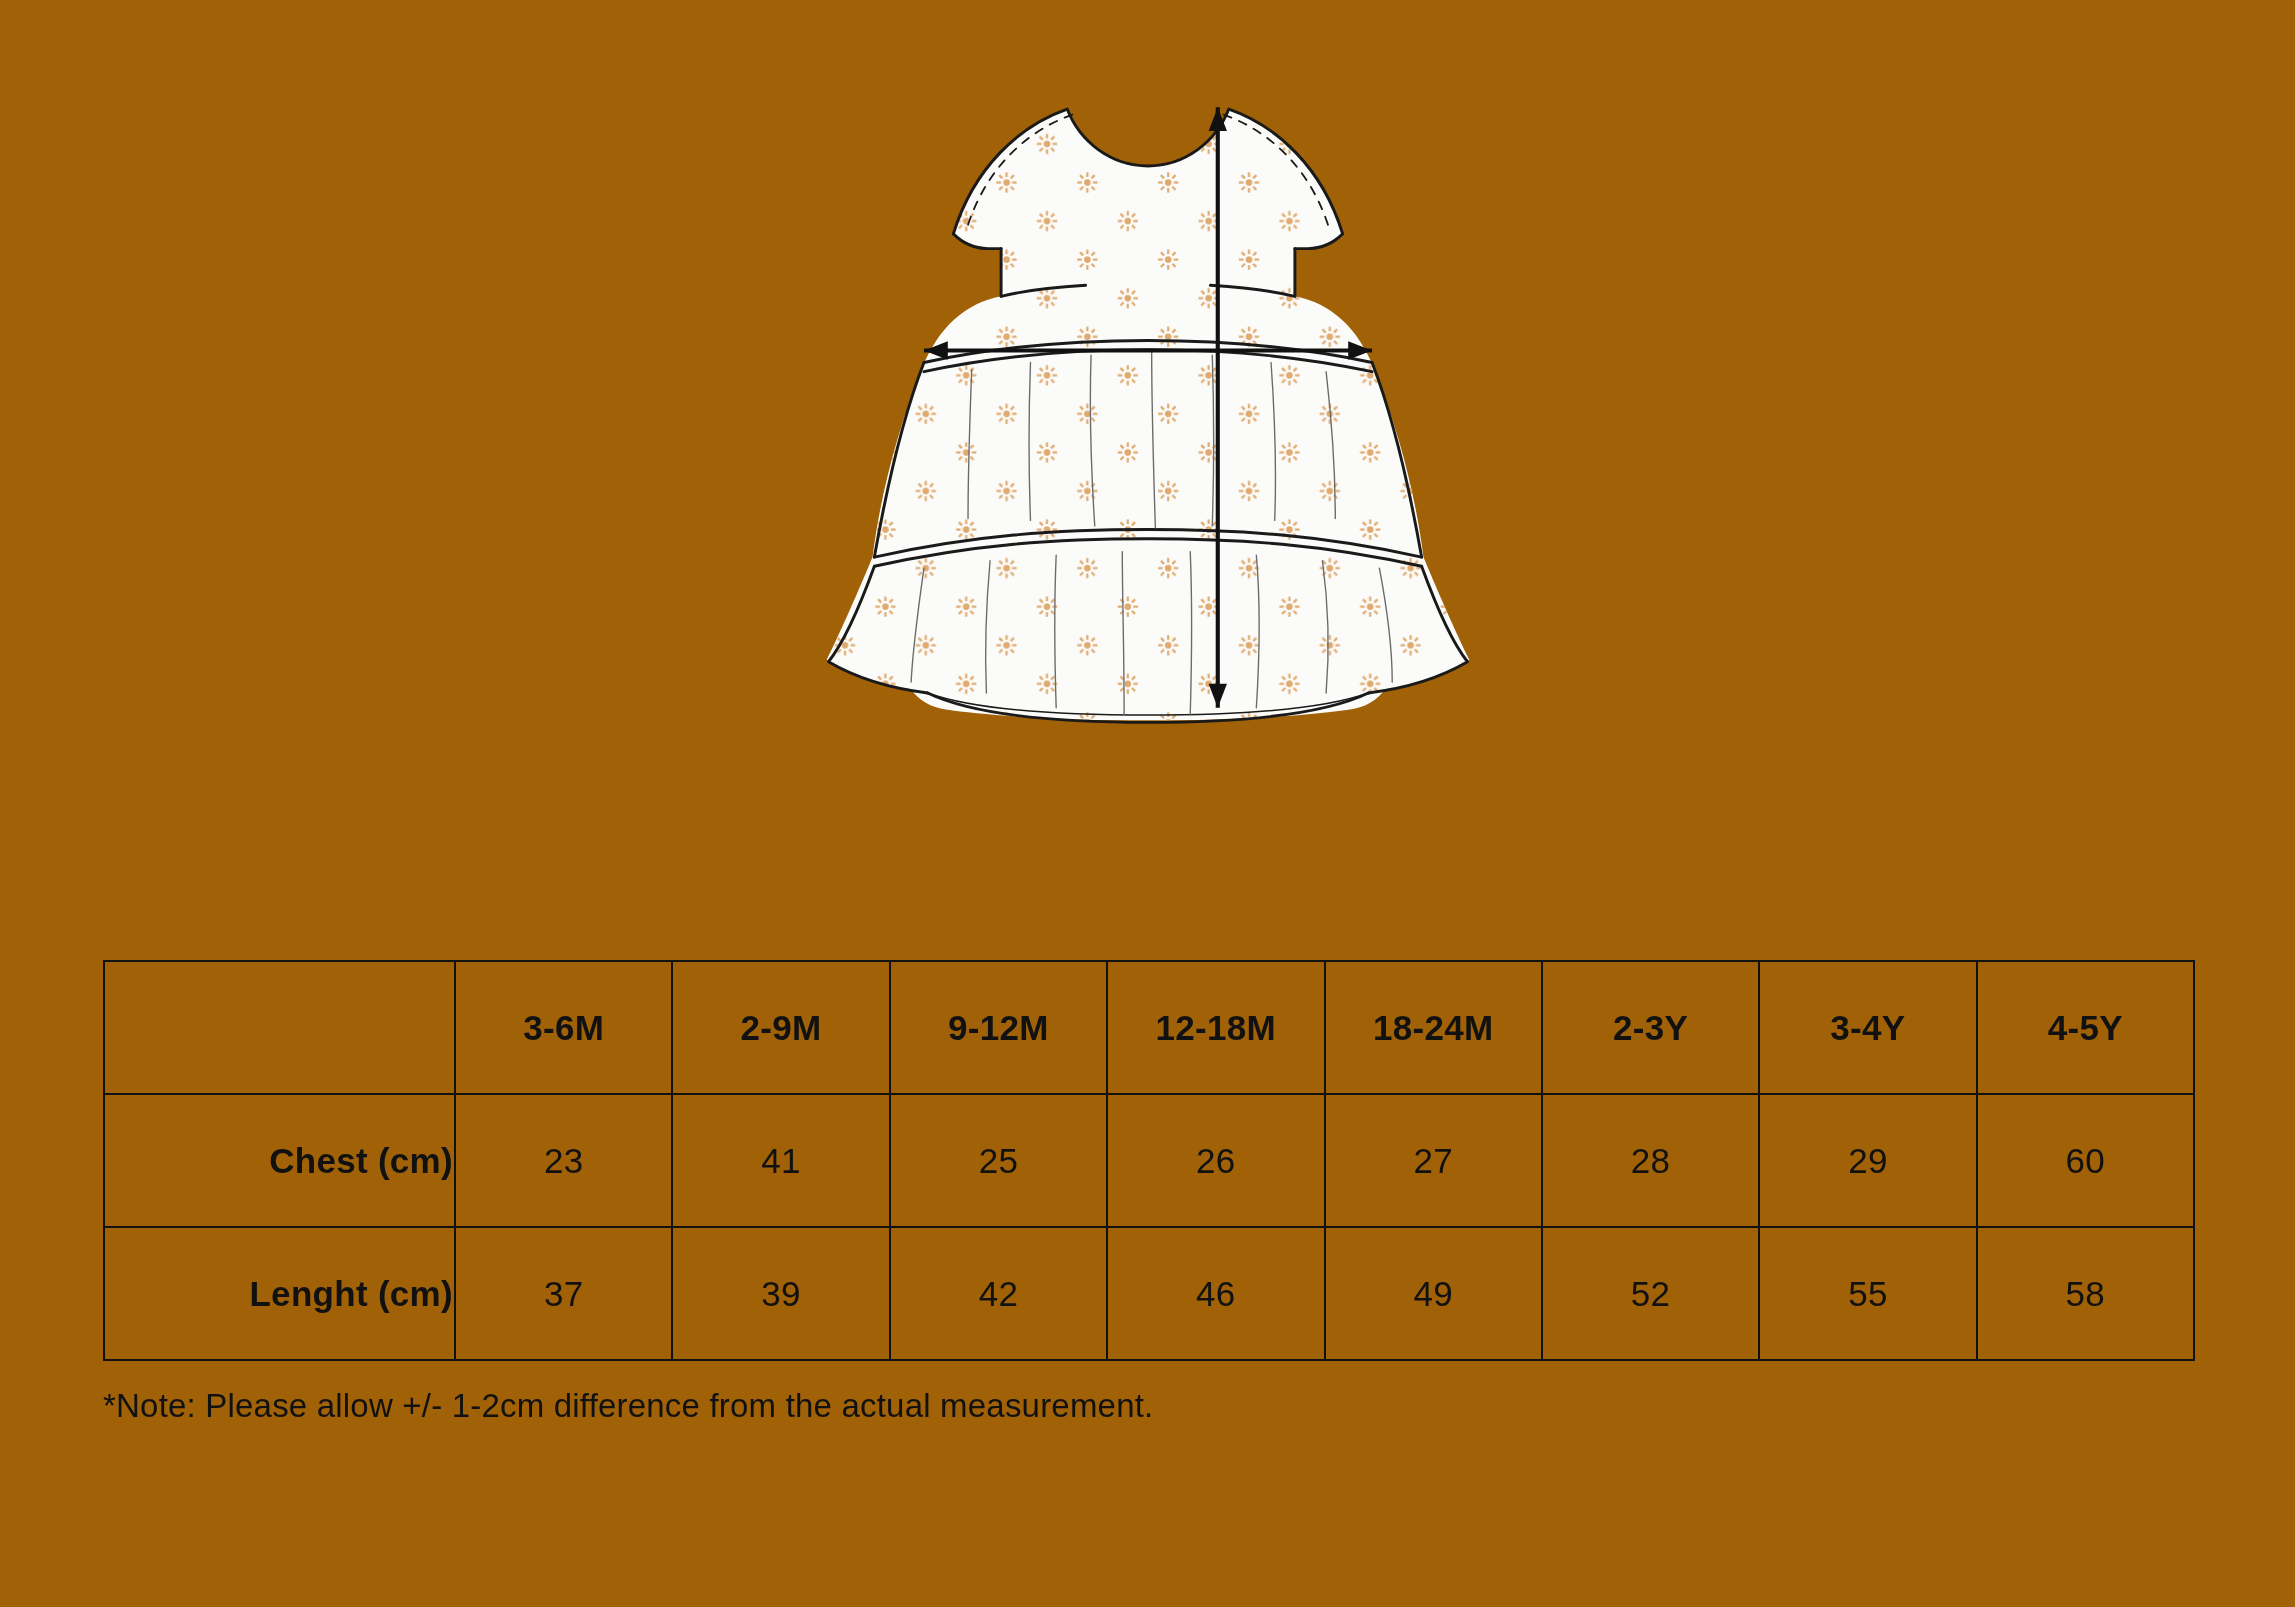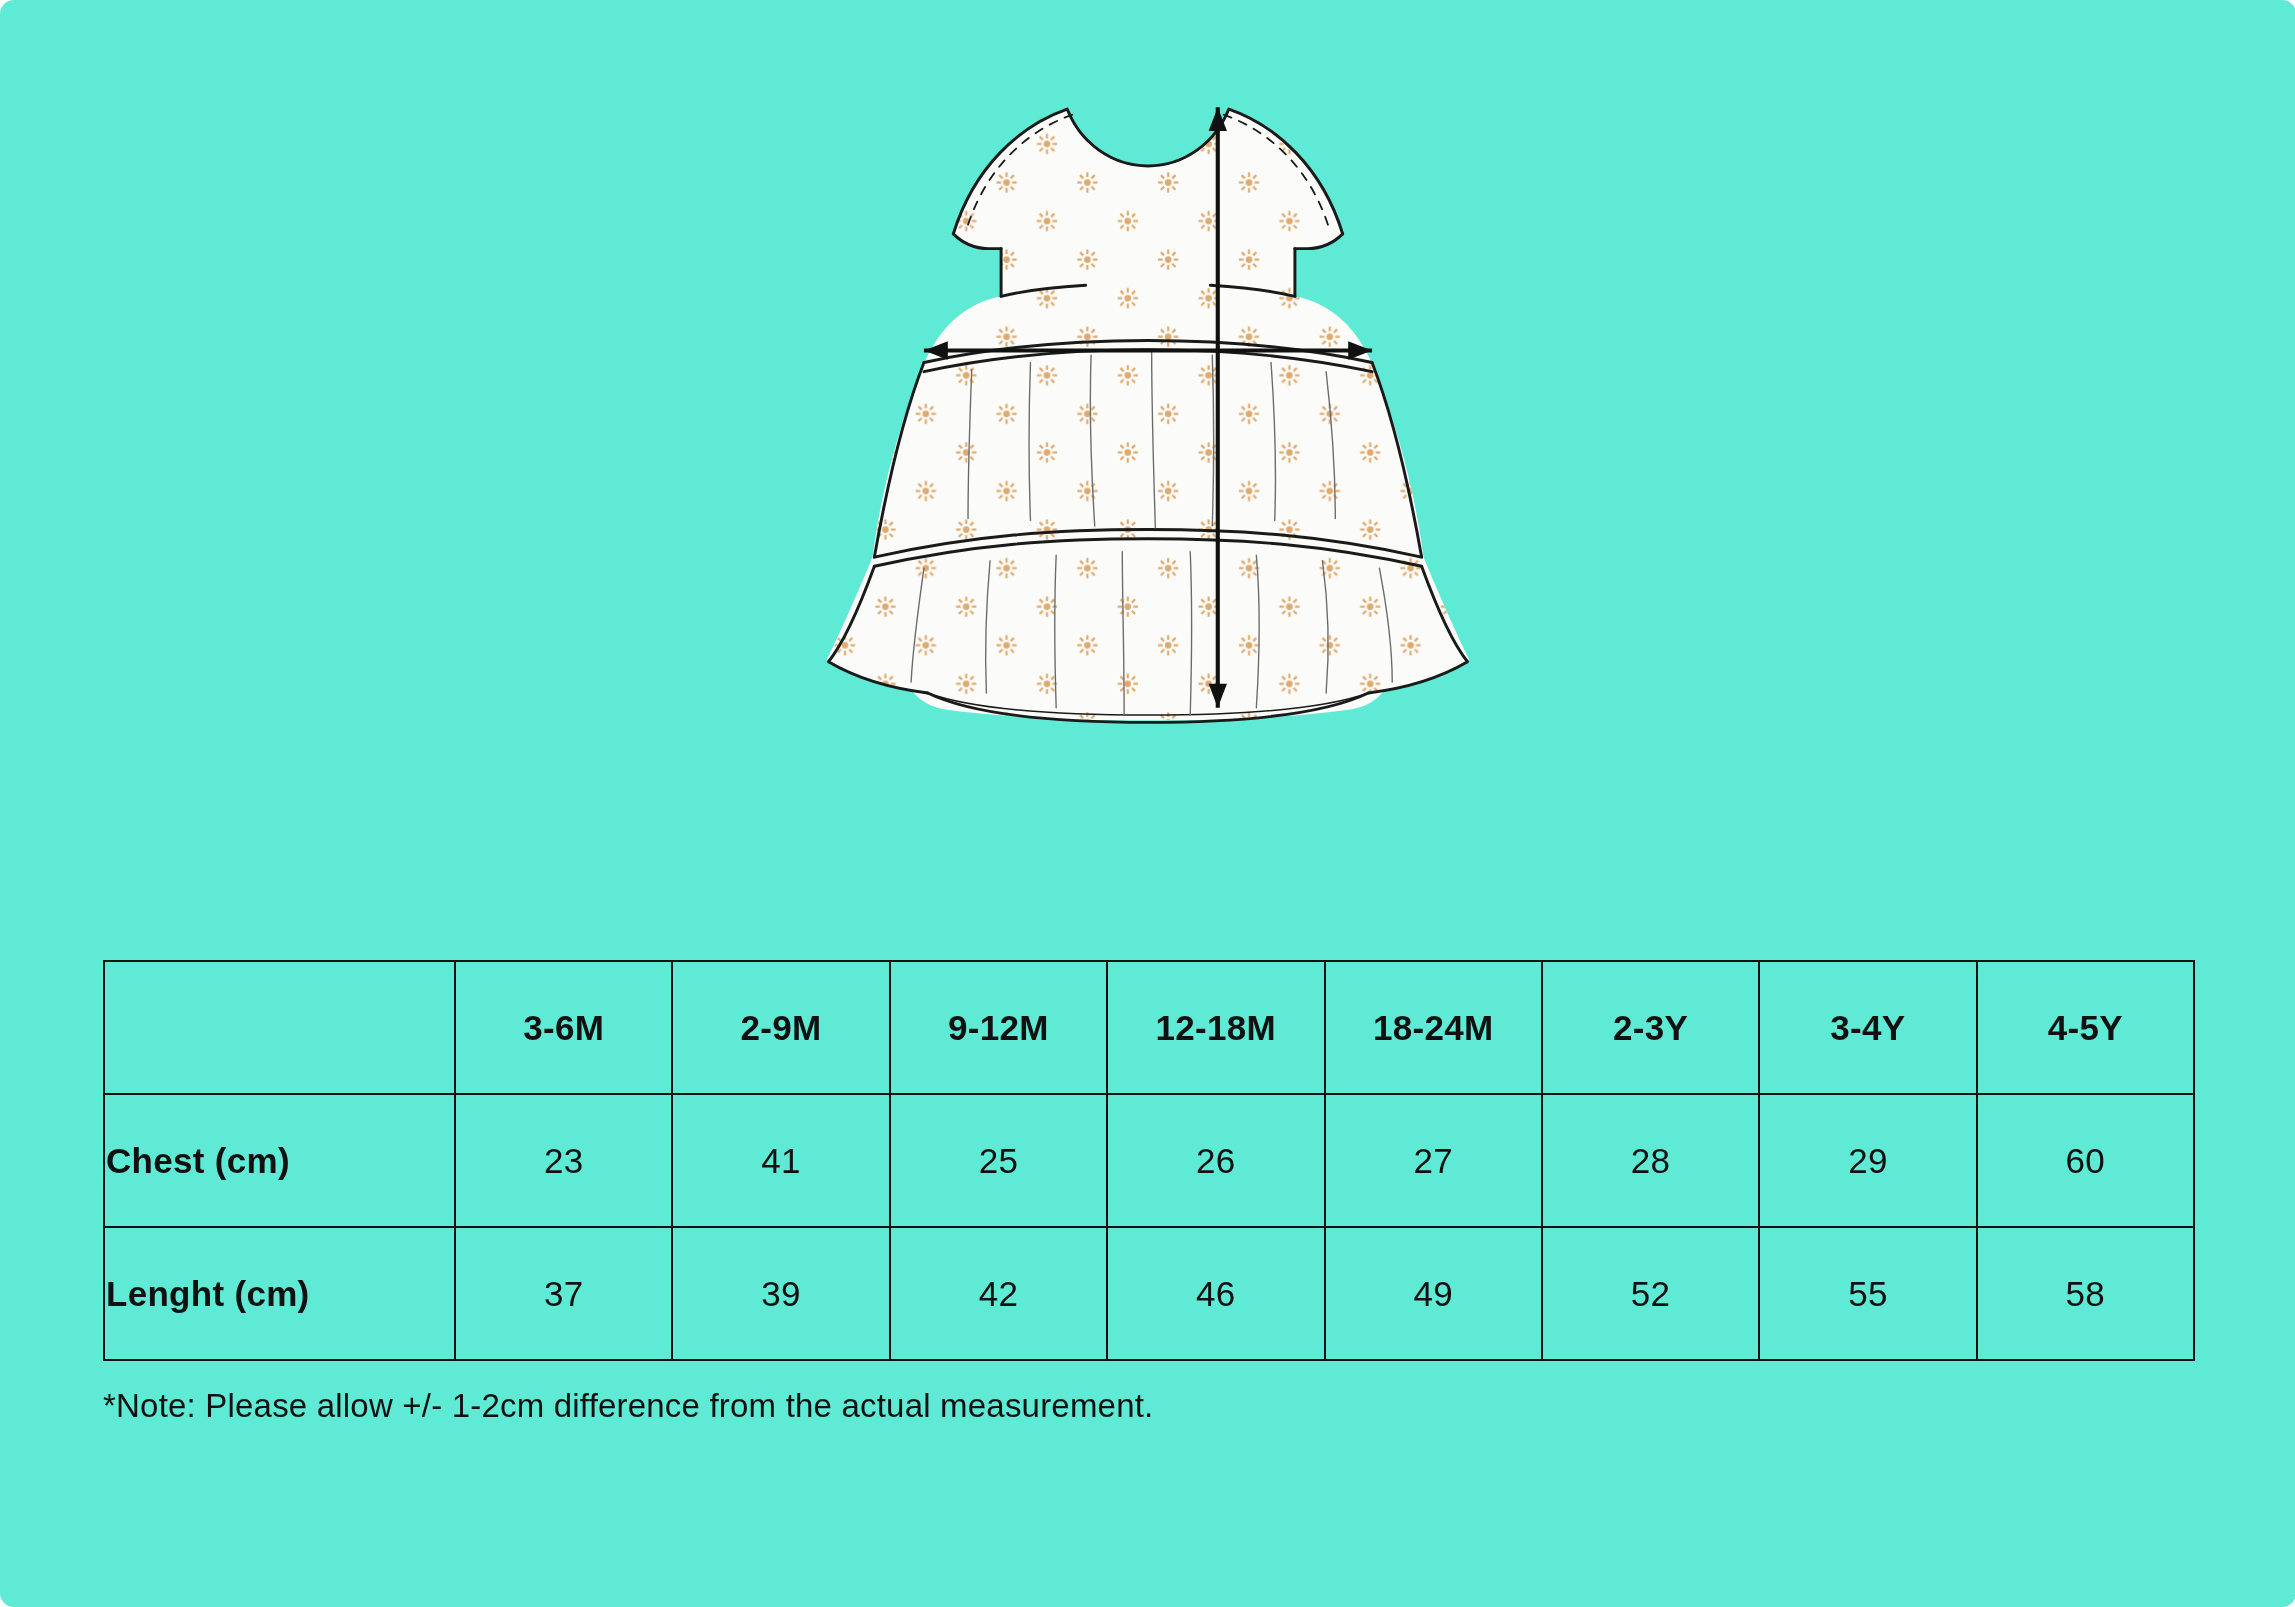--- a/index.html
+++ b/index.html
@@ -11,22 +11,21 @@
     width: 2296px;
     height: 1607px;
     font-family: "Liberation Sans", sans-serif;
     color: #1a1a1a;
     position: relative;
     overflow: hidden;
   }
   .page {
     position: absolute;
     inset: 0;
-    background: #5eead4;
-    border-radius: 14px;
+    background: #a16207;
   }
 
   
   .illustration {
     position: absolute;
     left: 0;
     top: 87px;
     width: 2296px;
     height: 826px;
     display: flex;
@@ -50,21 +49,21 @@
     border: 2.3px solid #111111;
     height: 129px;
     text-align: center;
     vertical-align: middle;
     font-size: 35px;
     font-weight: 400;
     color: #111111;
     letter-spacing: 0.3px;
   }
   .size-table .row-label {
-    text-align: left;
+    text-align: right;
     font-size: 35px;
     font-weight: 600;
     width: 347px;
   }
   .size-table .corner {
     width: 347px;
   }
   .size-table thead td {
     font-weight: 600;
   }

